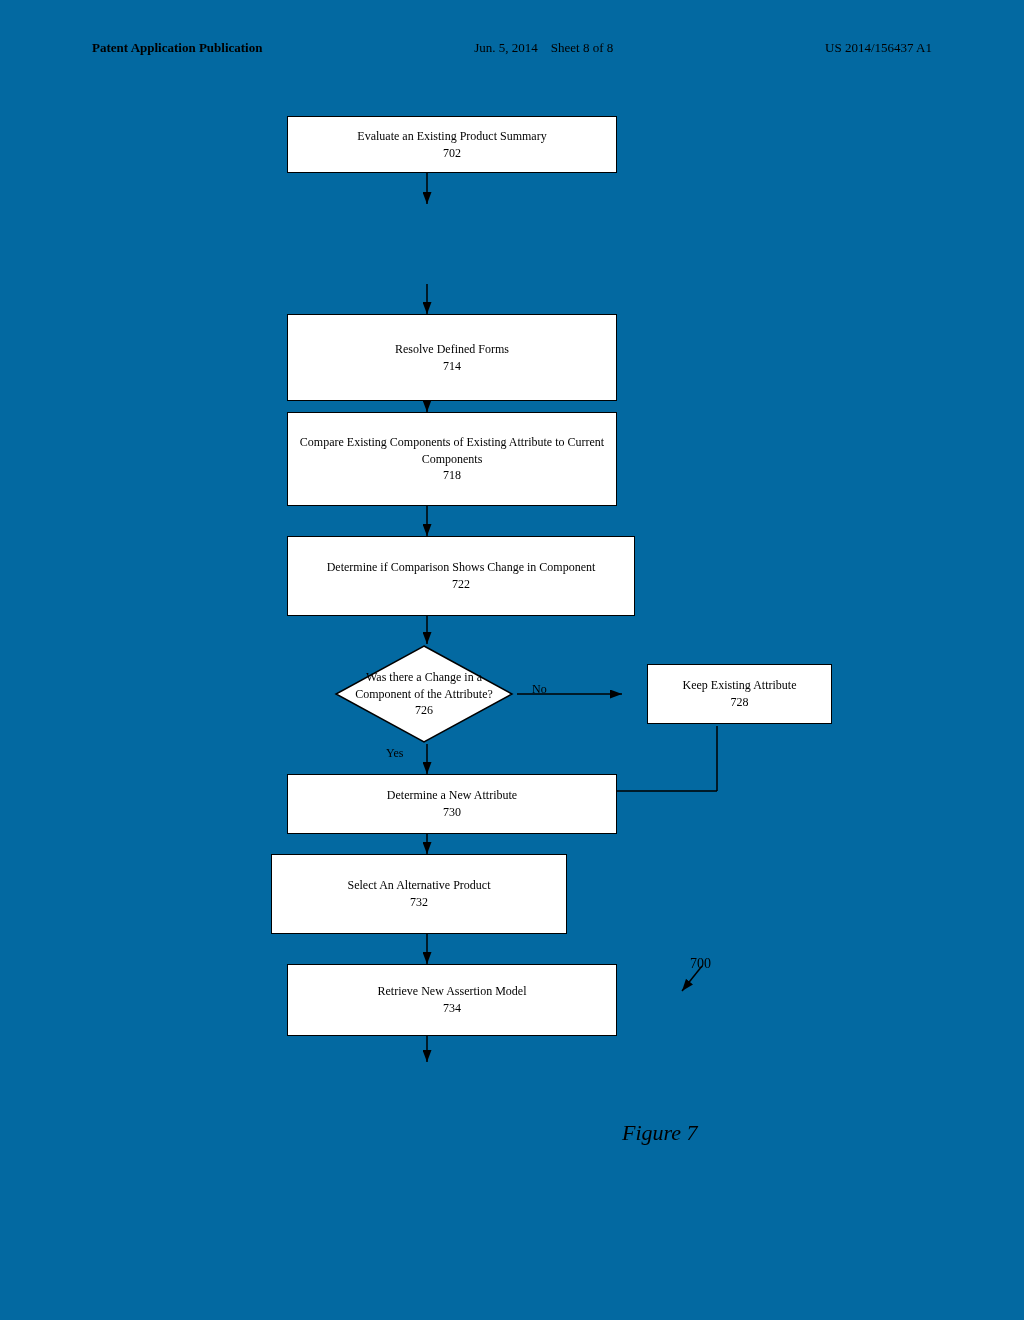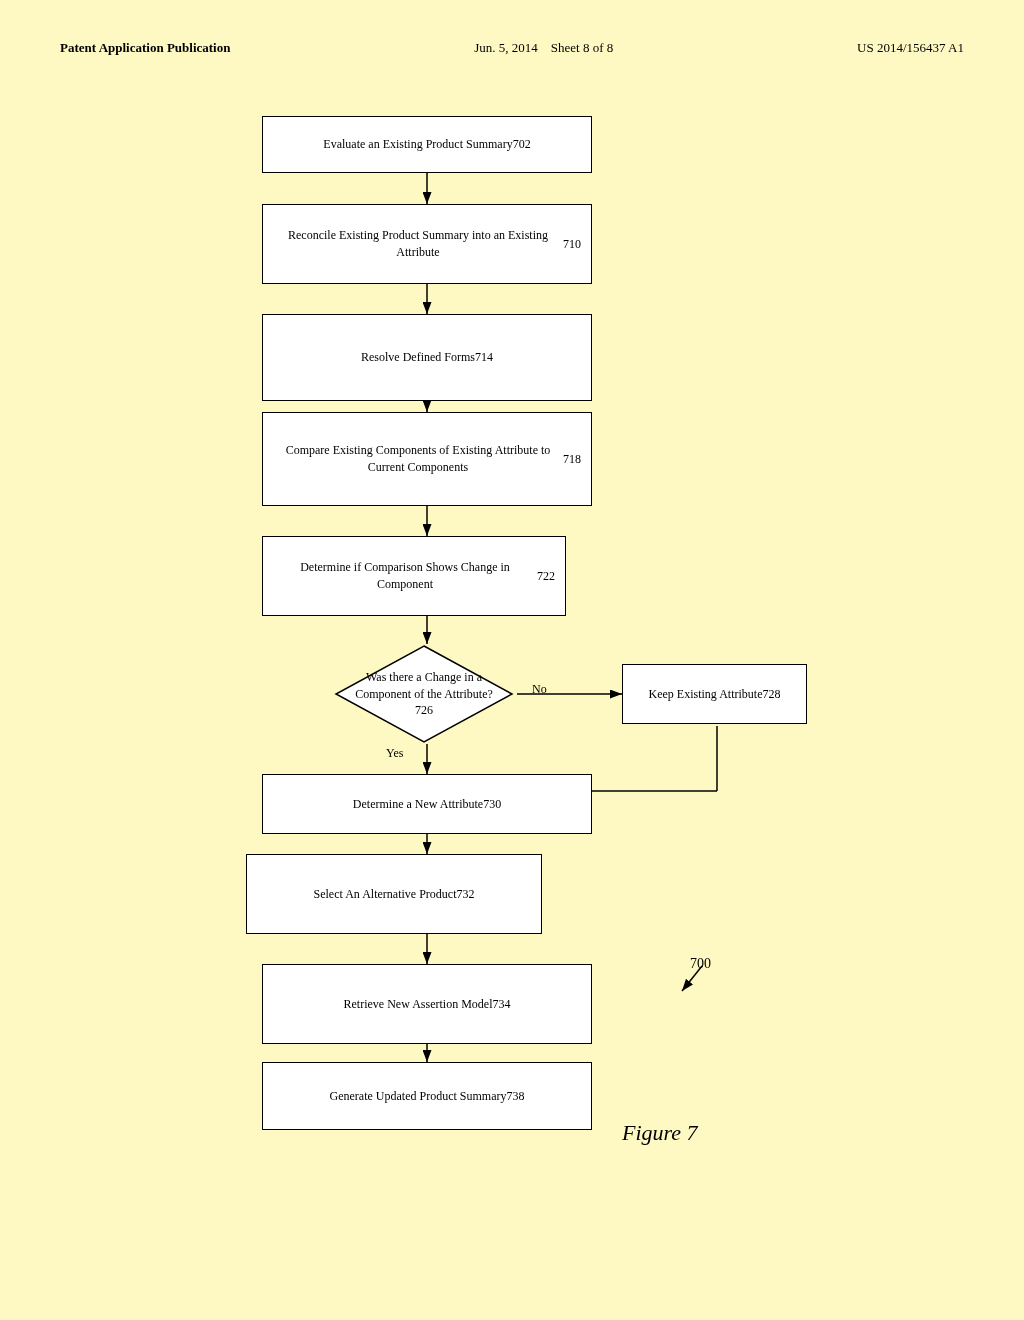--- a/index.html
+++ b/index.html
@@ -8,23 +8,23 @@
       font-family: 'Times New Roman', Times, serif;
       width: 1024px;
       min-height: 1320px;
       position: relative;
       overflow: hidden;
     }
 
     .page {
       width: 1024px;
       min-height: 1320px;
-      background: #fef9c3;
-      position: relative;
-      padding: 40px 60px;
+      background: #0369a1;
+      position: relative;
+      padding: 40px 92px;
     }
 
     .header {
       display: flex;
       justify-content: space-between;
       align-items: flex-start;
       margin-bottom: 30px;
       font-size: 13px;
     }
 
@@ -56,25 +56,26 @@
     }
 
     
     .flow-box {
       position: absolute;
       border: 1.5px solid #000;
       background: #fff;
       text-align: center;
       font-size: 13px;
       display: flex;
-      flex-direction: row;
+      flex-direction: column;
       align-items: center;
       justify-content: center;
       padding: 6px 10px;
       line-height: 1.4;
+      margin-left: 25px;
     }
 
     .flow-box .box-label {
       font-size: 12px;
     }
 
     .flow-box .box-num {
       font-size: 12px;
     }
 
@@ -169,36 +170,32 @@
         <line x1="265" y1="848" x2="265" y2="878" stroke="#000" stroke-width="1.5" marker-end="url(#arrowhead)"></line>
 
         <line x1="265" y1="946" x2="265" y2="976" stroke="#000" stroke-width="1.5" marker-end="url(#arrowhead)"></line>
       </svg>
 
       <div class="flow-box" style="left:100px; top:30px; width:330px; height:57px;">
         <span class="box-label">Evaluate an Existing Product Summary</span>
         <span class="box-num">702</span>
       </div>
 
-      <div class="flow-box" style="left:100px; top:118px; width:330px; height:80px;">
-        <span class="box-label">Reconcile Existing Product Summary into an Existing Attribute</span>
-        <span class="box-num">710</span>
-      </div>
 
       <div class="flow-box" style="left:100px; top:228px; width:330px; height:87px;">
         <span class="box-label">Resolve Defined Forms</span>
         <span class="box-num">714</span>
       </div>
 
       <div class="flow-box" style="left:100px; top:326px; width:330px; height:94px;">
         <span class="box-label">Compare Existing Components of Existing Attribute to Current Components</span>
         <span class="box-num">718</span>
       </div>
 
-      <div class="flow-box" style="left:100px; top:450px; width:304px; height:80px;">
+      <div class="flow-box" style="left:100px; top:450px; width:348px; height:80px;">
         <span class="box-label">Determine if Comparison Shows Change in Component</span>
         <span class="box-num">722</span>
       </div>
 
       <div class="flow-diamond" style="left:172px; top:558px; width:180px; height:100px;">
         <svg width="180" height="100" xmlns="http://www.w3.org/2000/svg">
           <polygon points="90,2 178,50 90,98 2,50" fill="#fff" stroke="#000" stroke-width="1.5"></polygon>
         </svg>
         <div class="diamond-text">
           <div>Was there a Change in a Component of the Attribute?</div>
@@ -222,29 +219,25 @@
       <div class="flow-box" style="left:100px; top:688px; width:330px; height:60px;">
         <span class="box-label">Determine a New Attribute</span>
         <span class="box-num">730</span>
       </div>
 
       <div class="flow-box" style="left:84px; top:768px; width:296px; height:80px;">
         <span class="box-label">Select An Alternative Product</span>
         <span class="box-num">732</span>
       </div>
 
-      <div class="flow-box" style="left:100px; top:878px; width:330px; height:80px;">
+      <div class="flow-box" style="left:100px; top:878px; width:330px; height:72px;">
         <span class="box-label">Retrieve New Assertion Model</span>
         <span class="box-num">734</span>
       </div>
 
-      <div class="flow-box" style="left:100px; top:976px; width:330px; height:68px;">
-        <span class="box-label">Generate Updated Product Summary</span>
-        <span class="box-num">738</span>
-      </div>
 
       <div class="figure-label" style="left:460px; top:1010px; font-size:22px; font-style:italic;margin-top:24px;">
         <span>Figure 7</span>
       </div>
 
       <div style="position:absolute; left:490px; top:870px; font-size:14px;">
         <svg width="80" height="50" xmlns="http://www.w3.org/2000/svg">
           <line x1="50" y1="10" x2="30" y2="35" stroke="#000" stroke-width="1.5" marker-end="url(#arrowhead2)"></line>
           <defs>
             <marker id="arrowhead2" markerWidth="8" markerHeight="6" refX="8" refY="3" orient="auto">

